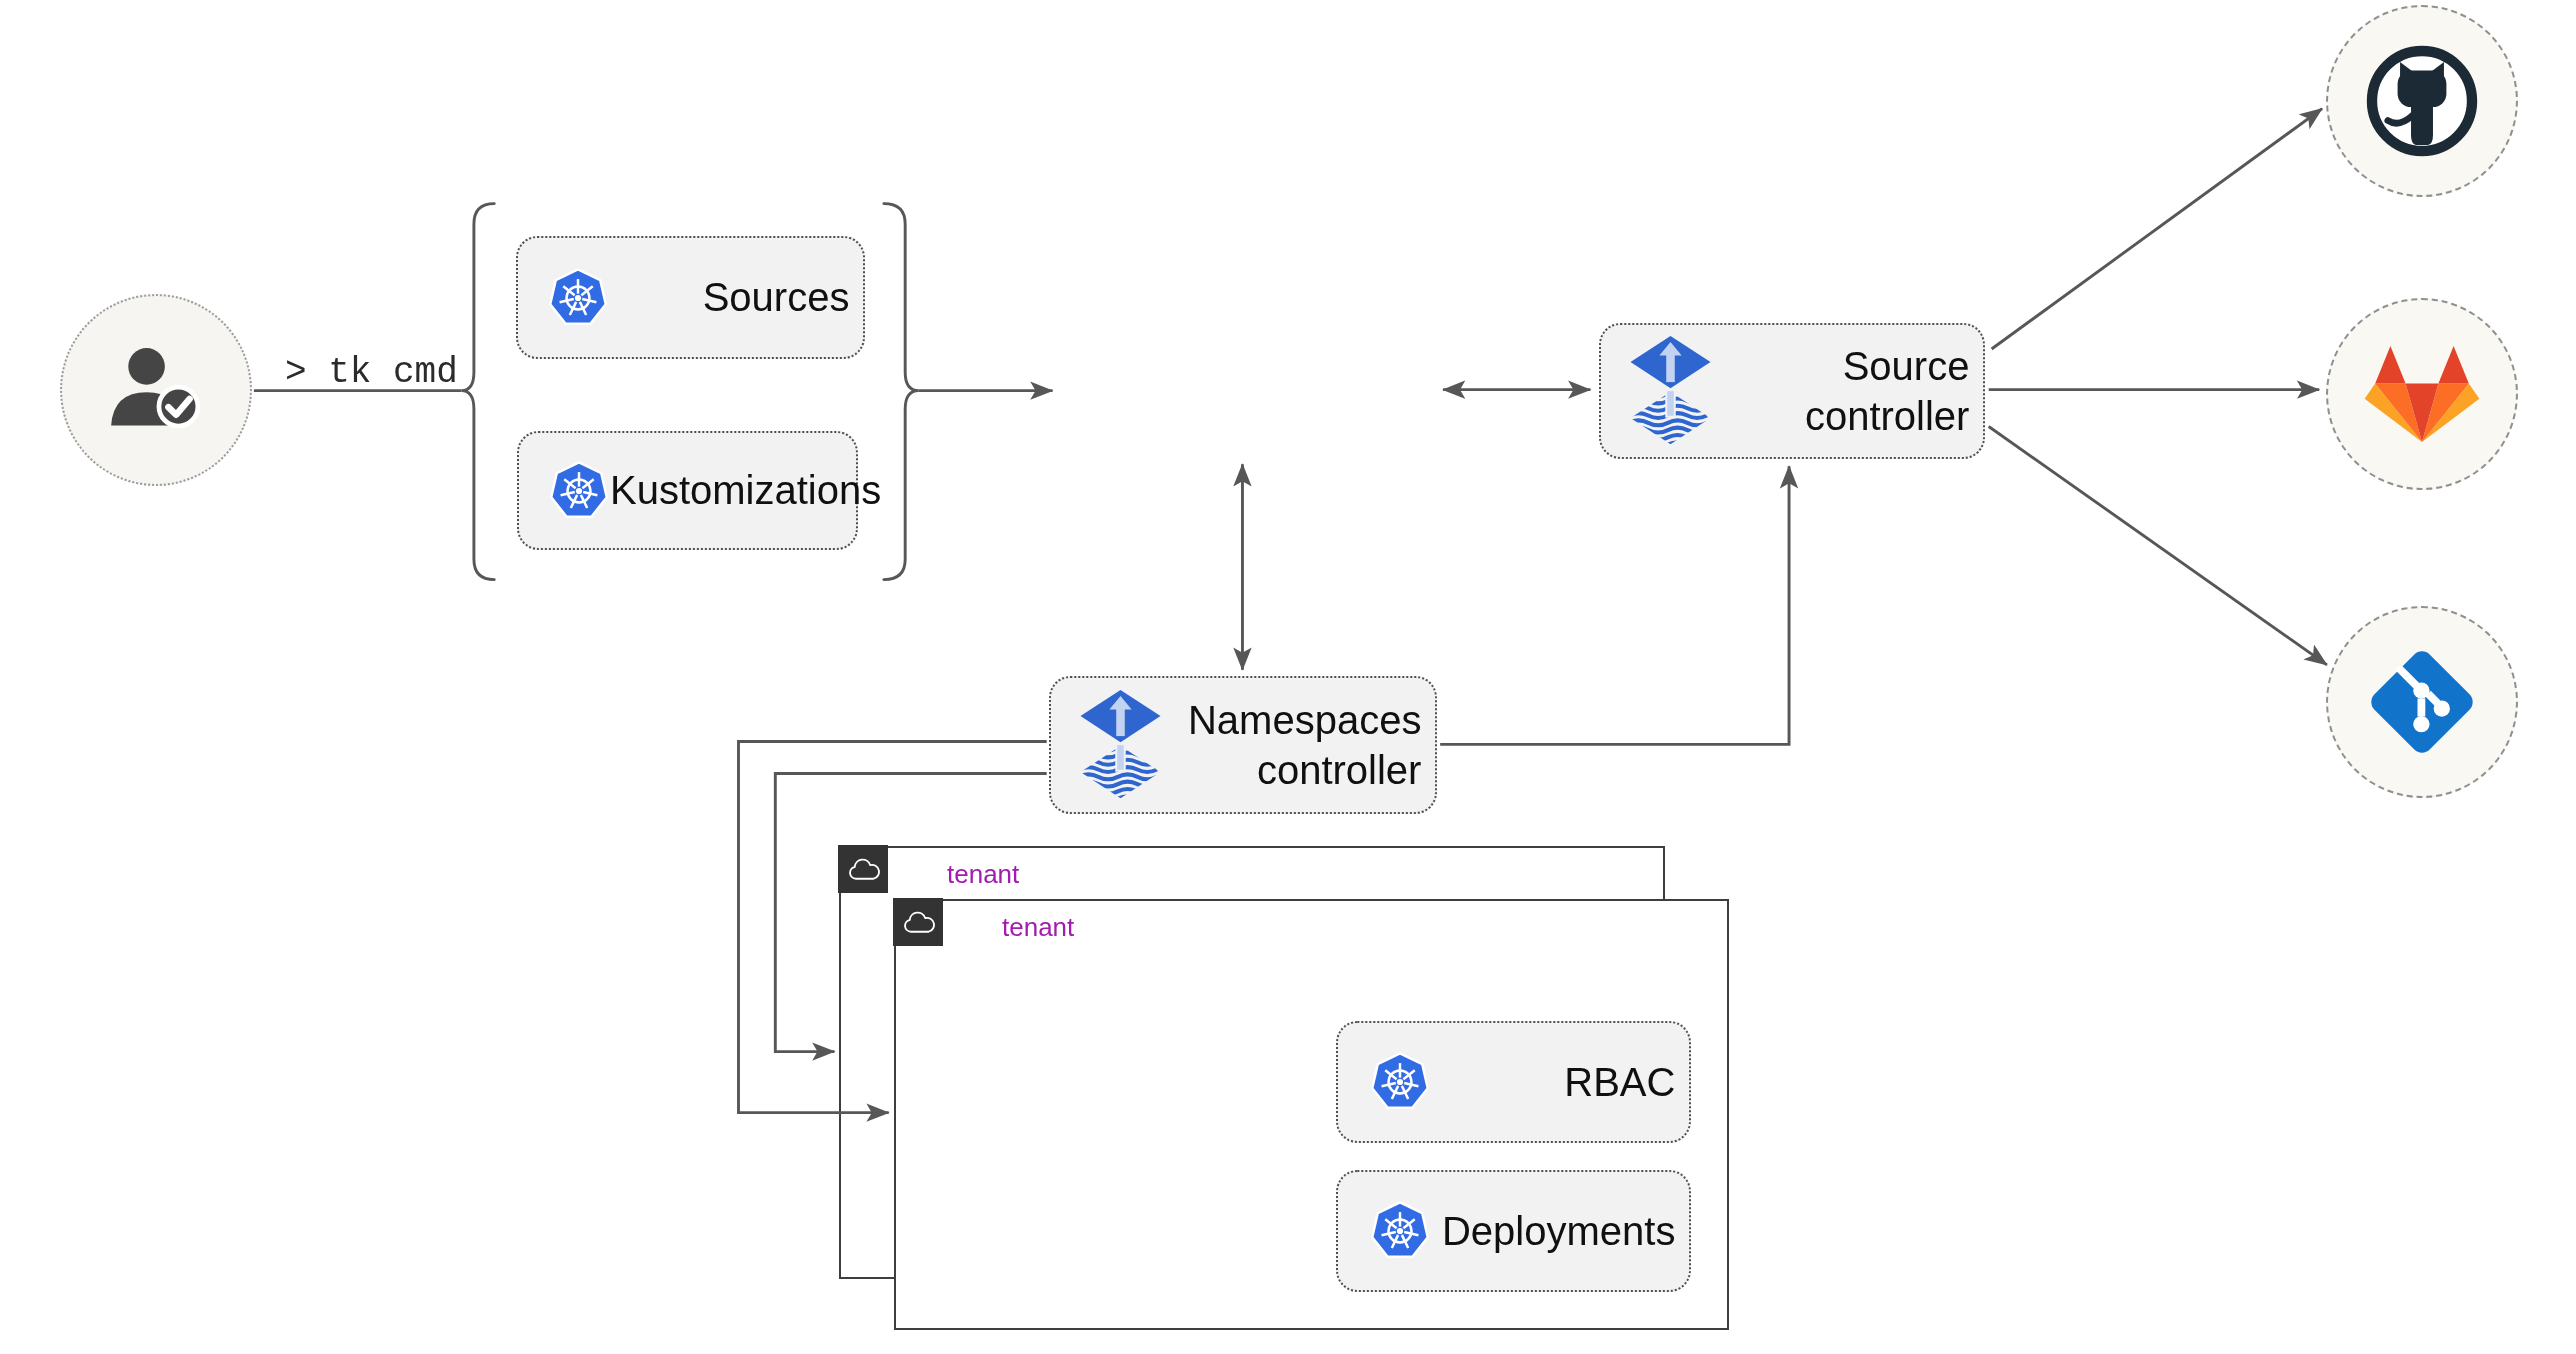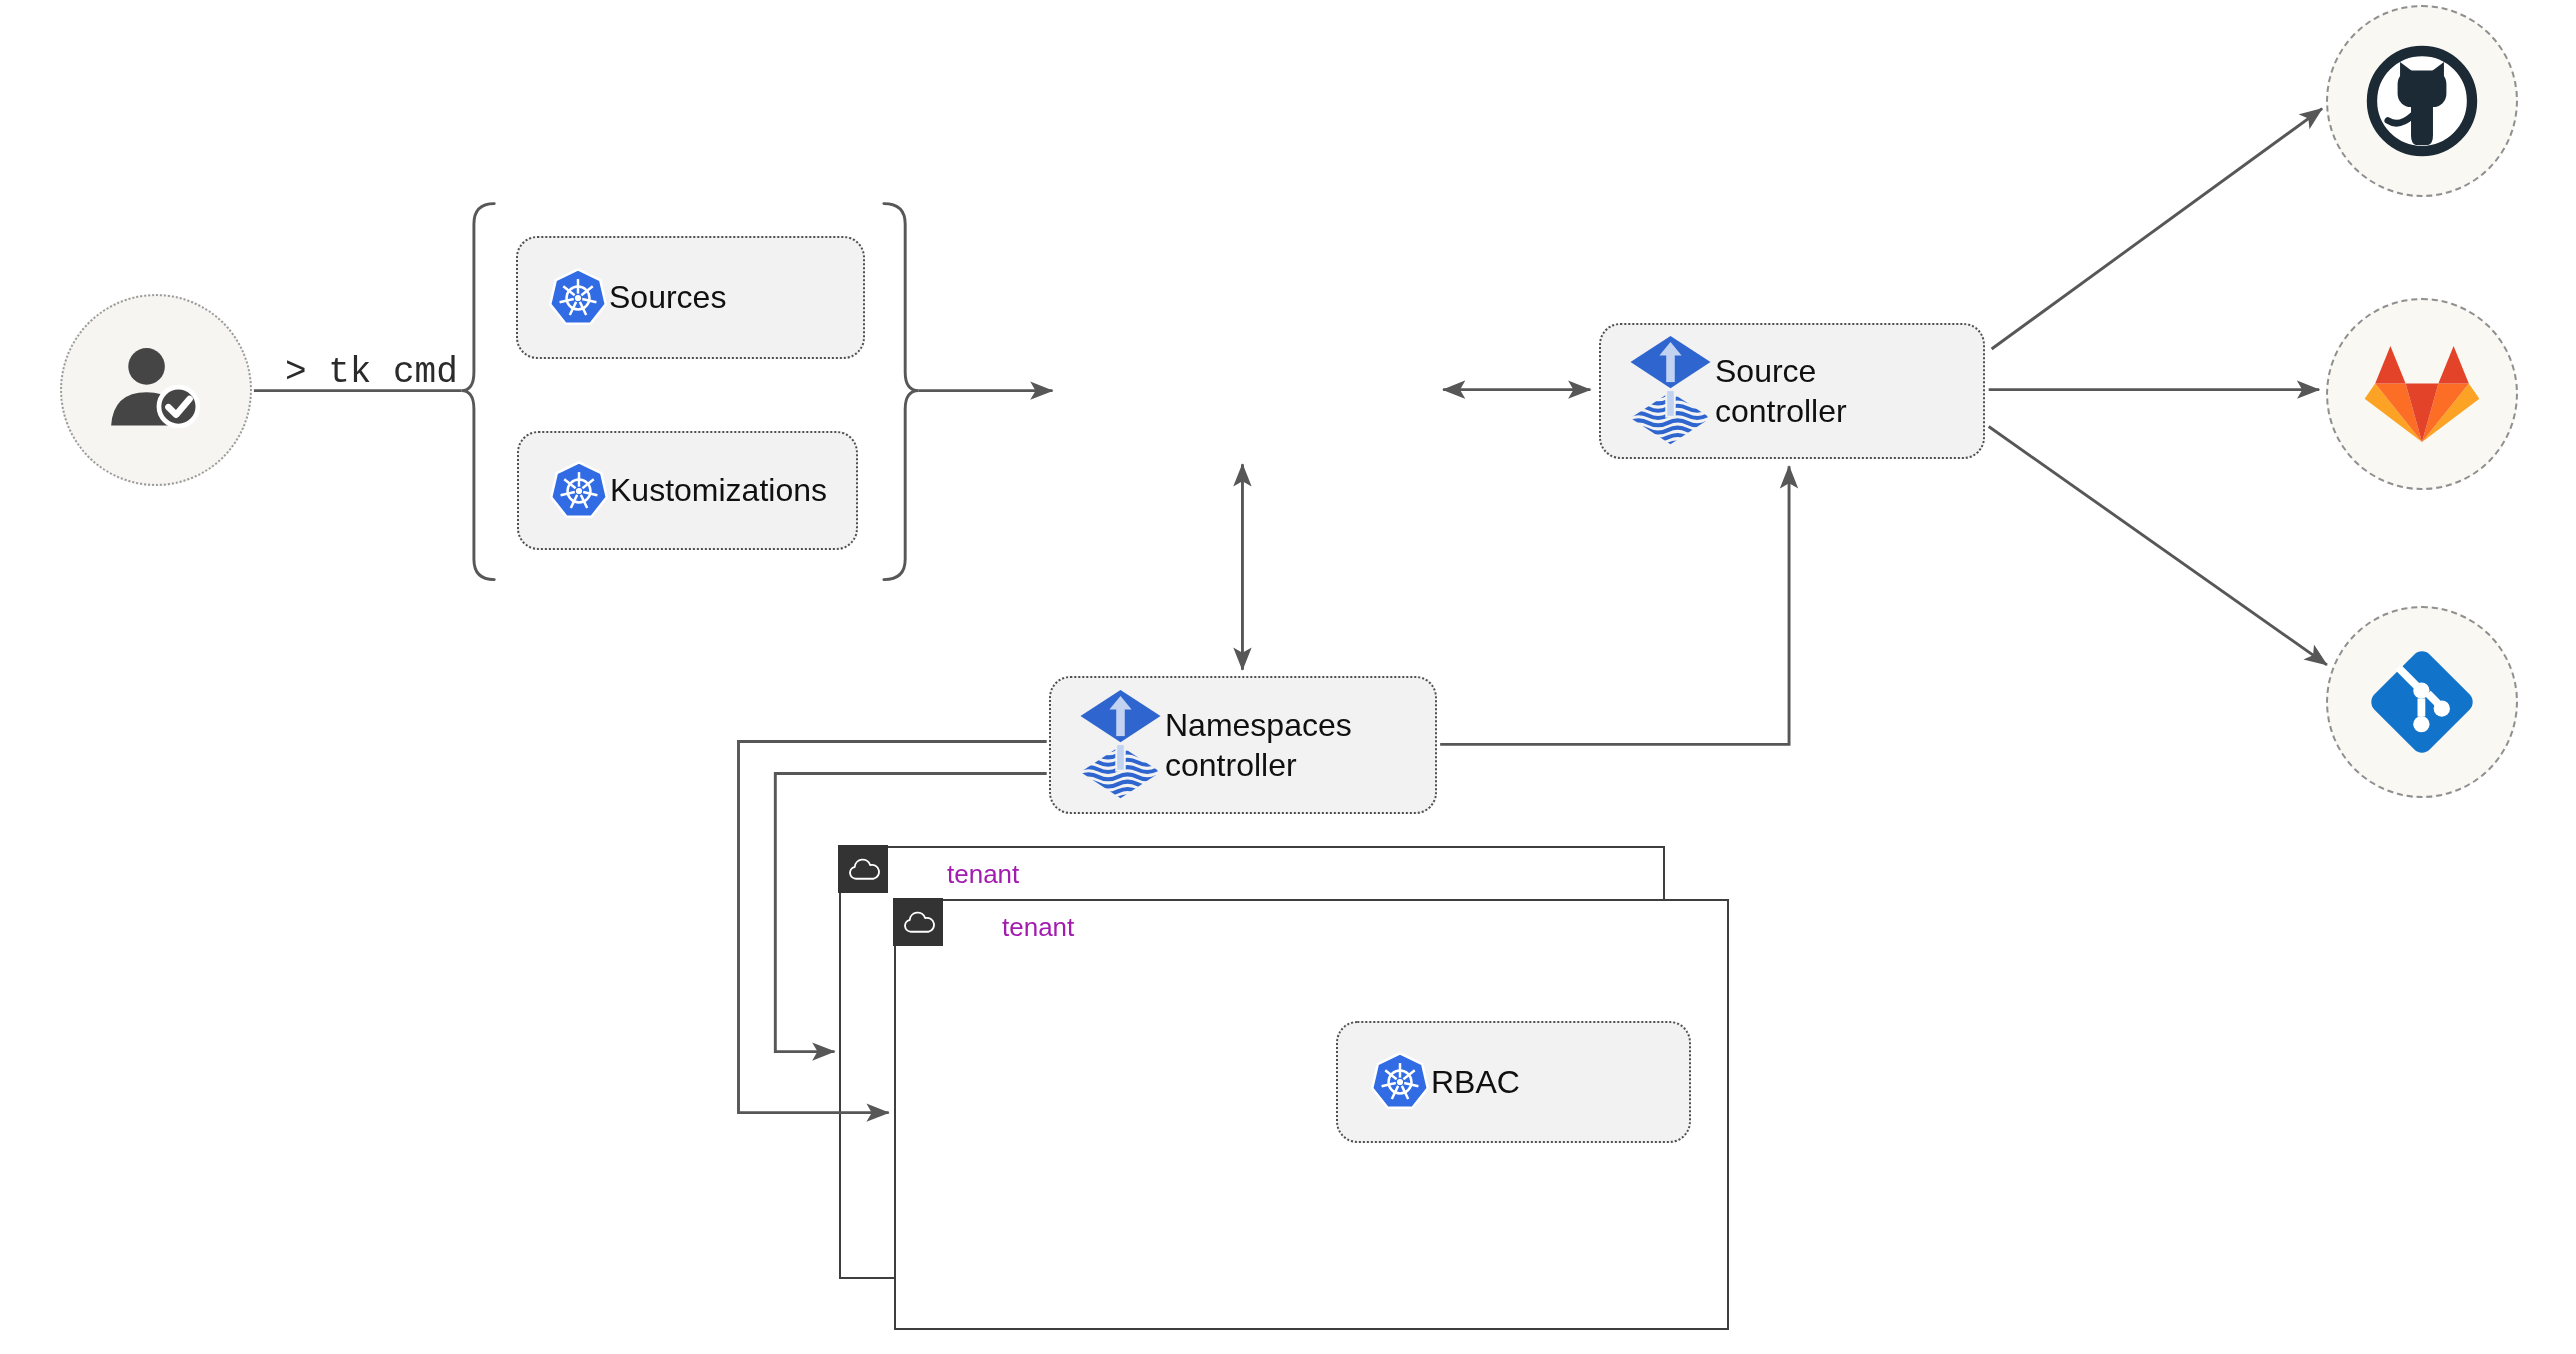--- a/index.html
+++ b/index.html
@@ -9,21 +9,21 @@
   }
   
   .node{
     position:absolute;background:var(--node-fill,#F2F2F2);
     border:2.1px dotted var(--node-border,#4F4F4F);border-radius:21.3px;
     display:flex;align-items:center;z-index:4;box-sizing:border-box;
   }
   .node .nicon{flex:0 0 auto;display:block;}
   .node .nicon svg{display:block;width:100%;height:100%;}
   .node .nlabel{
-    flex:1;text-align:left;font-size:32px;color:#101010;line-height:1.26;
+    flex:1;text-align:right;font-size:40px;color:#101010;line-height:1.26;
     margin-right:13.6px;white-space:nowrap;
   }
   
   .window{position:absolute;background:#fff;border:2.9px solid var(--window-border,#3E3E3E);box-sizing:content-box;}
   .win1{left:839px;top:846px;width:822px;height:429px;z-index:1;}
   .win2{left:894px;top:899px;width:831px;height:427px;z-index:2;}
   .tab{
     position:absolute;left:-2.9px;top:-2.9px;width:50px;height:48px;
     background:var(--tab-background,#333);display:flex;align-items:center;justify-content:center;
   }
@@ -84,20 +84,39 @@
               <line x1="56.8" y1="51.6" x2="79.7" y2="56.8"></line>
               <line x1="53.0" y1="56.3" x2="63.2" y2="77.5"></line>
               <line x1="47.0" y1="56.3" x2="36.8" y2="77.5"></line>
               <line x1="43.2" y1="51.6" x2="20.3" y2="56.8"></line>
               <line x1="44.5" y1="45.6" x2="26.2" y2="31.0"></line>
             </g>
     <circle cx="50" cy="50" r="5" fill="#fff"></circle>
           </svg>
         </span>
       <span class="nlabel">RBAC</span>
+    </div>
+    <div class="node" style="left:440px;top:269px;width:355px;height:122px">
+      <span class="nicon" style="width:62px;height:62px;margin-left:31px">
+          <svg viewBox="0 0 100 100">
+    <polygon points="50,4 85.9,21.3 94.8,60.2 70,91.5 30,91.5 5.2,60.2 14.1,21.3" fill="#326CE5" stroke="#fff" stroke-width="4" stroke-linejoin="round"></polygon>
+    <g stroke="#fff" stroke-width="4" fill="none">
+              <circle cx="50" cy="50" r="18.5"></circle>
+              <line x1="50.0" y1="43.0" x2="50.0" y2="19.5"></line>
+              <line x1="55.5" y1="45.6" x2="73.8" y2="31.0"></line>
+              <line x1="56.8" y1="51.6" x2="79.7" y2="56.8"></line>
+              <line x1="53.0" y1="56.3" x2="63.2" y2="77.5"></line>
+              <line x1="47.0" y1="56.3" x2="36.8" y2="77.5"></line>
+              <line x1="43.2" y1="51.6" x2="20.3" y2="56.8"></line>
+              <line x1="44.5" y1="45.6" x2="26.2" y2="31.0"></line>
+            </g>
+    <circle cx="50" cy="50" r="5" fill="#fff"></circle>
+          </svg>
+        </span>
+      <span class="nlabel">Deployments</span>
     </div>
   </div>
 
   <svg class="wires" width="2576" height="1355" viewBox="0 0 2658 1398">
     <defs>
       <marker id="ah" markerUnits="userSpaceOnUse" markerWidth="26" markerHeight="20" refX="23" refY="9.5" orient="auto-start-reverse">
         <path d="M0,0 L24,9.5 L0,19 L5.5,9.5 Z" fill="#575757"></path>
       </marker>
     </defs>
     <g stroke="#575757" stroke-width="3" fill="none">

